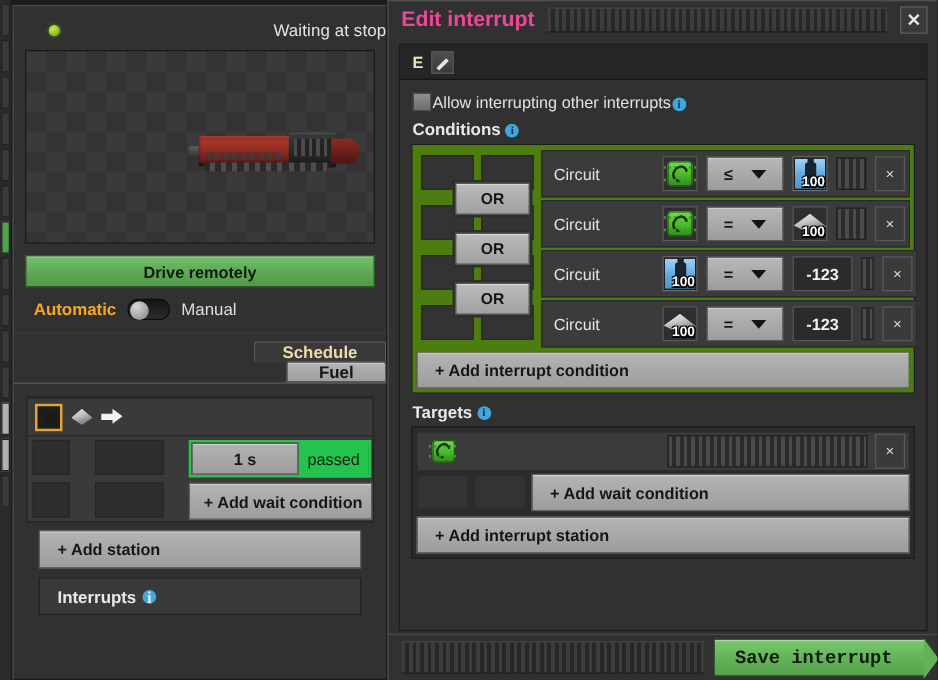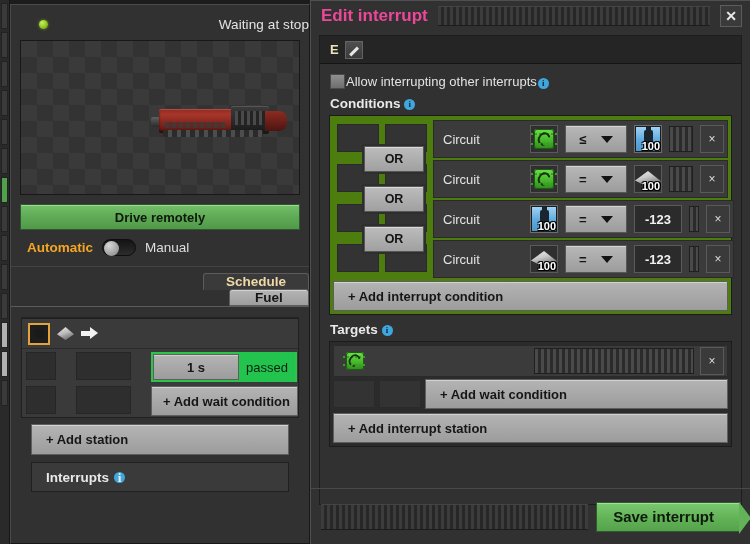--- a/index.html
+++ b/index.html
@@ -199,22 +199,22 @@
 
   .wide-btn { margin: 2px 0 0 0; height:30px; display:flex; align-items:center; padding-left: 14px; }
   .target-box { margin: 0 9px; background:#2b2b2b; border:1px solid #1b1b1b; padding:3px; }
   .target-row { height:32px; background:#3b3b3b; border:1px solid #2a2a2a; display:flex; align-items:center;
     gap:6px; padding: 0 3px 0 7px;}
   .target-row .grip { flex:1; height:26px; background: repeating-linear-gradient(90deg,#4a4a4a 0 3px,#2b2b2b 3px 6px);
     border:1px solid #1f1f1f; max-width: 160px; margin-left:auto; cursor:grab;}
   .t-sub { display:flex; align-items:center; height:34px; }
   .t-sub .lslot { position:static; margin: 0 4px 0 0; width:42px; height:28px; flex:0 0 auto;}
 
-  .footer { position:absolute; left:0; bottom:0; width:440px; height:56px;
-    border-top:1px solid #494949; display:flex; align-items:center; gap:8px; padding: 0 10px;}
+  .footer { position:absolute; left:0; bottom:0; width:440px; height:37px;
+    border-top:1px solid #494949; display:flex; align-items:center; gap:8px; padding: 0 10px; font-family: Liberation Mono, monospace;}
   .footer .grip { flex:1; height:26px; background: repeating-linear-gradient(90deg,#3c3c3c 0 3px,#272727 3px 6px);
     border-top:1px solid #444; border-bottom:1px solid #1d1d1d; cursor:grab;}
   .save-btn { position:relative; height:30px; padding: 0 26px 0 16px;
     background: linear-gradient(180deg,#7ac96f 0%,#62b257 55%,#55a24c 100%);
     border:1px solid #2e5c2a; color:#0e1b0c; font-size:15px; font-weight:bold;
     display:flex; align-items:center; box-shadow: inset 0 1px 0 rgba(255,255,255,.35); cursor:pointer; }
   .save-btn:after { content:""; position:absolute; right:-11px; top:-1px;
     border-top:16px solid transparent; border-bottom:16px solid transparent; border-left:12px solid #62b257; }
 
   

